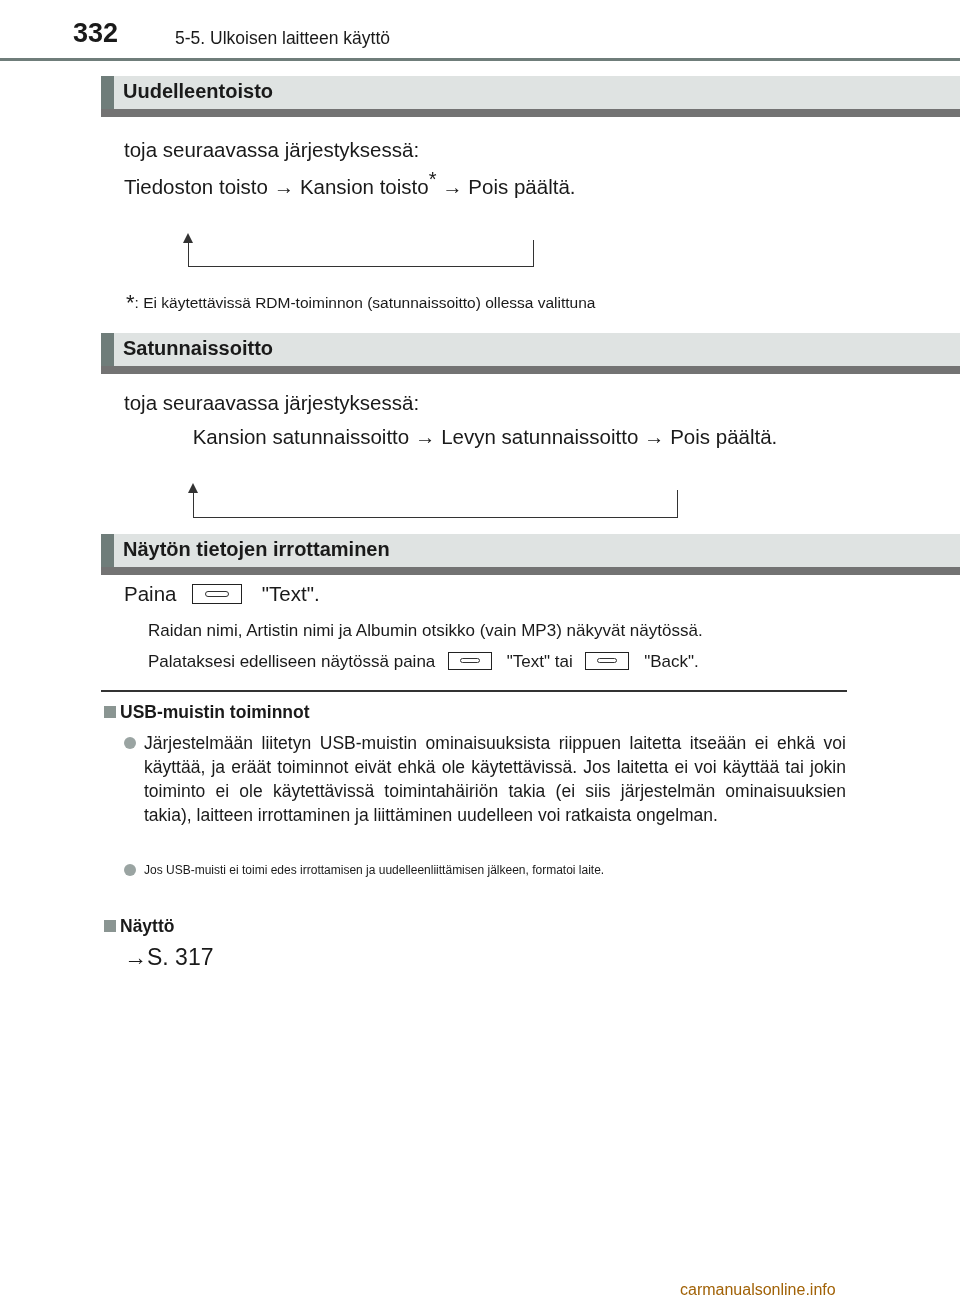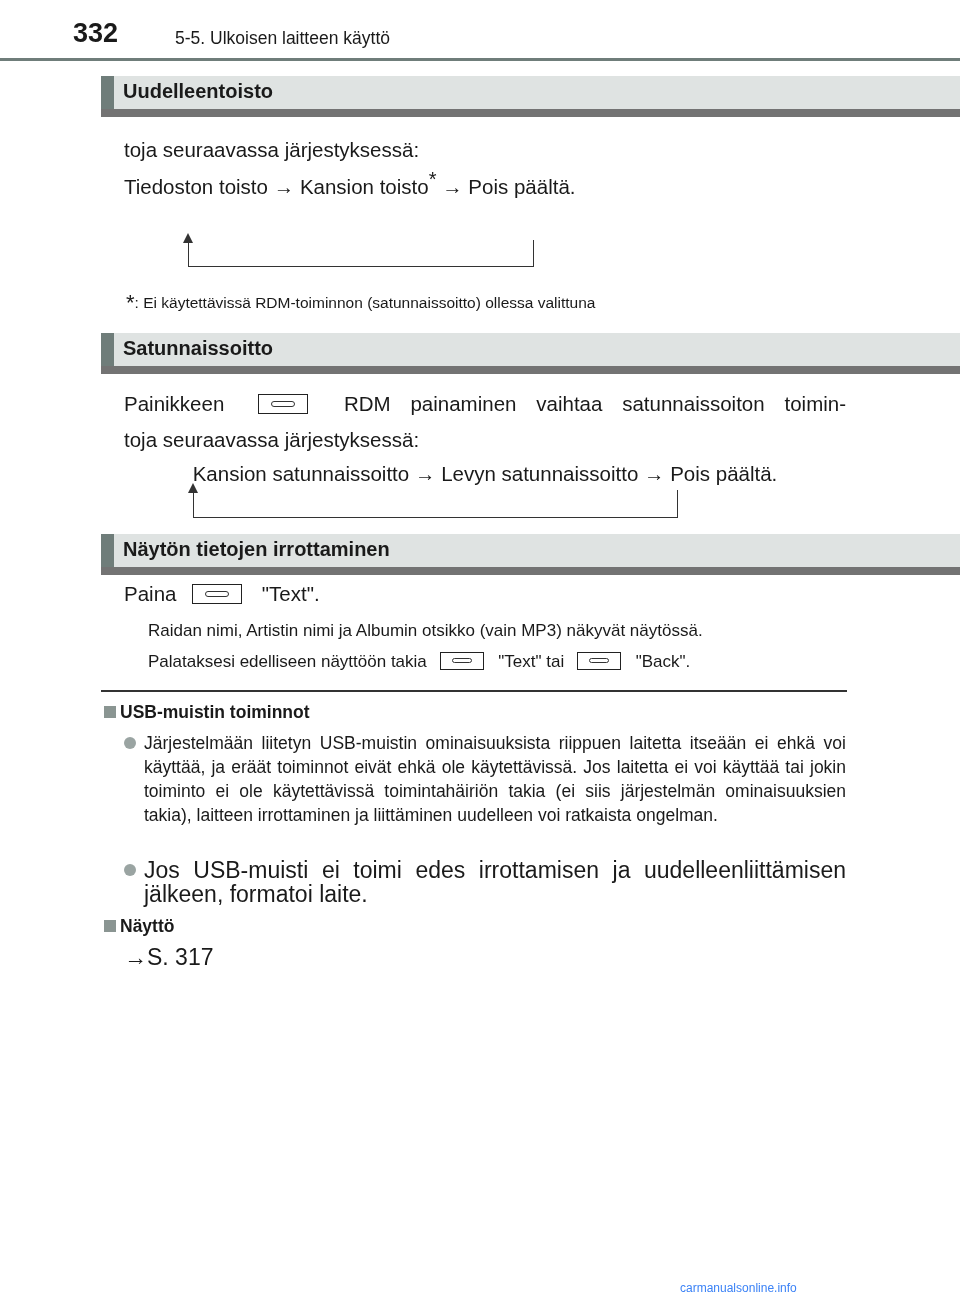--- a/index.html
+++ b/index.html
@@ -18,21 +18,21 @@
     .btn-icon::after { content: ""; position: absolute; left: 12px; right: 12px; top: 6px; height: 4px; border: 1.2px solid #333; border-radius: 3px; }
     .btn-icon.sm { width: 44px; height: 18px; }
     .btn-icon.sm::after { left: 11px; right: 11px; top: 5px; height: 3px; }
     .loop { border-left: 1.5px solid #333; border-right: 1.5px solid #333; border-bottom: 1.5px solid #333; box-sizing: border-box; }
     .loop .arrow { position: absolute; left: -6px; top: -7px; width: 0; height: 0; border-left: 5px solid transparent; border-right: 5px solid transparent; border-bottom: 10px solid #333; }
     .divider { left: 101px; top: 690px; width: 746px; height: 1.5px; background: #333; }
     .sq { display: inline-block; width: 12px; height: 12px; background: #8a9592; margin-right: 4px; vertical-align: 0px; }
     .dot { display: inline-block; width: 12px; height: 12px; border-radius: 50%; background: #9aa4a2; margin-right: 4px; vertical-align: -1px; }
     .bold { font-weight: bold; text-align: center; }
     .justify { text-align: justify; }
-    .watermark { left: 680px; top: 1281px; font-size: 12px; color: #3b82f6; }
+    .watermark { left: 680px; top: 1281px; font-size: 16px; color: #a16207; }
     sup.star { font-size: 20px; line-height: 0; vertical-align: 8px; }
   </style>
 </head>
 <body>
 
 <div class="abs page-num">332</div>
 <div class="abs chapter">5-5. Ulkoisen laitteen käyttö</div>
 <div class="abs top-rule"></div>
 
 <div class="abs sec-head" style="top:76px;">
@@ -54,25 +54,20 @@
 </div>
 <div class="abs" style="left:126px; top:290px; font-size:15.5px;">
   <span style="font-size:22px; vertical-align:-2px;">*</span><span>:  Ei käytettävissä RDM-toiminnon (satunnaissoitto) ollessa valittuna</span>
 </div>
 
 <div class="abs sec-head" style="top:333px;">
   <div class="accent"></div>
   <div class="title">Satunnaissoitto</div>
 </div>
 <div class="abs body-text" style="left:124px; top:385px; width:722px;">
-  <div class="justify" style="text-align-last: justify;">
-    <span>Painikkeen</span>
-    <span class="btn-icon" style="margin:0 16px 0 14px;"></span>
-    <span>RDM painaminen vaihtaa satunnaissoiton toimin-</span>
-  </div>
   <div style="line-height:35px;">toja seuraavassa järjestyksessä:</div>
   <div style="line-height:33px;text-align:center;">
     <span>Kansion satunnaissoitto</span>
     <span>→</span>
     <span>Levyn satunnaissoitto</span>
     <span>→</span>
     <span>Pois päältä.</span>
   </div>
 </div>
 <div class="abs loop" style="left:193px; top:490px; width:485px; height:28px;">
@@ -83,37 +78,37 @@
   <div class="accent"></div>
   <div class="title">Näytön tietojen irrottaminen</div>
 </div>
 <div class="abs body-text" style="left:124px; top:575px;">
   <span>Paina</span>
   <span class="btn-icon" style="margin:0 14px 0 10px;"></span>
   <span>"Text".</span>
 </div>
 <div class="abs small-text" style="left:148px; top:615px;">Raidan nimi, Artistin nimi ja Albumin otsikko (vain MP3) näkyvät näytössä.</div>
 <div class="abs small-text" style="left:148px; top:646px;">
-  <span>Palataksesi edelliseen näyttöön takia</span>
+  <span>Palataksesi edelliseen näytössä paina</span>
   <span class="btn-icon sm" style="margin:0 10px 0 8px;"></span>
   <span>"Text" tai</span>
   <span class="btn-icon sm" style="margin:0 10px 0 8px;"></span>
   <span>"Back".</span>
 </div>
 
 <div class="abs divider"></div>
 
 <div class="abs" style="left:104px; top:702px; font-size:17.5px;">
   <span class="sq"></span><span class="bold">USB-muistin toiminnot</span>
 </div>
 <div class="abs" style="left:124px; top:731px; width:722px; font-size:17.5px; line-height:24px;">
   <span class="dot abs" style="left:0; top:6px;"></span>
   <div class="justify" style="padding-left:20px; text-indent:0;">Järjestelmään liitetyn USB-muistin ominaisuuksista riippuen laitetta itseään ei ehkä voi käyttää, ja eräät toiminnot eivät ehkä ole käytettävissä. Jos laitetta ei voi käyttää tai jokin toiminto ei ole käytettävissä toimintahäiriön takia (ei siis järjestelmän ominaisuuksien takia), laitteen irrottaminen ja liittäminen uudelleen voi ratkaista ongelman.</div>
 </div>
-<div class="abs" style="left:124px; top:858px; width:722px; font-size:23px; line-height:24px;">
+<div class="abs" style="left:124px; top:858px; width:722px; font-size:12px; line-height:24px;">
   <span class="dot abs" style="left:0; top:6px;"></span>
   <div class="justify" style="padding-left:20px;">Jos USB-muisti ei toimi edes irrottamisen ja uudelleenliittämisen jälkeen, formatoi laite.</div>
 </div>
 
 <div class="abs" style="left:104px; top:916px; font-size:17.5px;">
   <span class="sq"></span><span class="bold">Näyttö</span>
 </div>
 <div class="abs" style="left:124px; top:944px; font-size:23px;">→S. 317</div>
 
 <div class="abs watermark">carmanualsonline.info</div>

